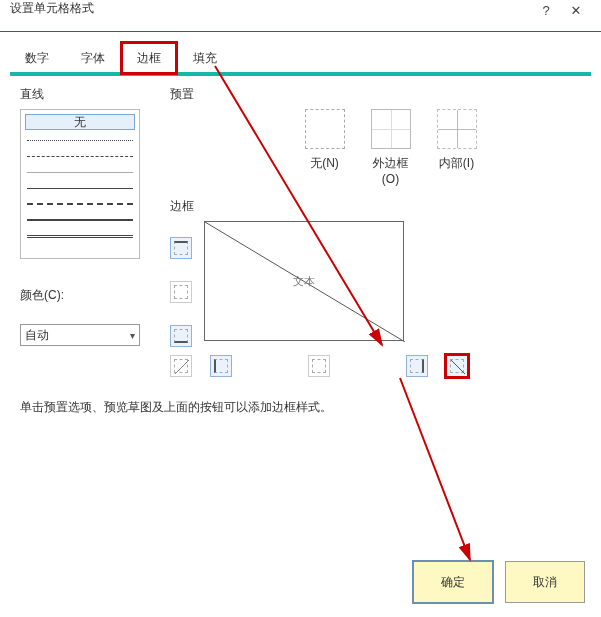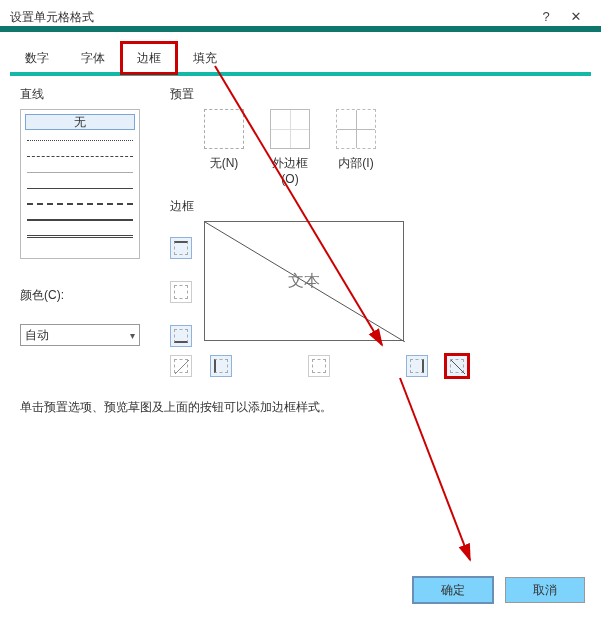--- a/index.html
+++ b/index.html
@@ -10,23 +10,23 @@
     background: #fff;
     color: #333;
     width: 601px;
     height: 617px;
     overflow: hidden;
     position: relative;
   }
   .titlebar {
     height: 32px;
     display: flex;
-    align-items: flex-end;
+    align-items: flex-start;
     padding: 0 10px;
-    border-bottom: 6px solid #0f766e;
+    border-bottom: 1px solid #0f766e;
   }
   .titlebar .title { flex: 1; }
   .titlebar .sysbtn {
     width: 30px; height: 20px;
     display: flex; align-items: center; justify-content: center;
     color: #444;
     font-size: 13px;
   }
   .tabs {
     display: flex;
@@ -79,20 +79,21 @@
     align-items: center;
     justify-content: space-between;
     padding: 0 4px;
     margin-top: 20px;
   }
   .chev { font-size: 10px; color: #555; }
   .preset-row {
     display: flex;
     gap: 18px;
     margin: 6px 0 0 30px;
+    justify-content: center;
   }
   .preset-item { text-align: center; width: 48px; }
   .preset-box {
     width: 40px; height: 40px;
     border: 1px dashed #aaa;
     margin: 0 auto 6px;
     position: relative;
   }
   .preset-boxB::before, .preset-boxB::after {
     content: ""; position: absolute; background:#bbb;
@@ -130,42 +131,42 @@
     width: 200px; height: 120px;
     border: 1px solid #666;
     position: relative;
     background: #fff;
   }
   .preview-text {
     position: absolute;
     left: 50%; top: 50%;
     transform: translate(-50%, -50%);
     color: #777;
-    font-size: 16px;
+    font-size: 11px;
   }
   .bottom-btns {
     margin-left: 0;
     margin-top: 14px;
     display: flex;
     gap: 18px;
     align-items: center;
   }
   .hint {
     margin: 22px 20px 0 20px;
     color: #333;
   }
   .footer {
     position: absolute;
     right: 16px; bottom: 14px;
     display: flex; gap: 12px;
   }
   .btn {
-    width: 80px; height: 26px;
+    width: 80px; height: 42px;
     border: 1px solid #999;
-    background: #7dd3fc;
+    background: #fef9c3;
     display: flex; align-items: center; justify-content: center;
   }
   .btn.primary { border-color:#6b8fb5; outline:1px solid #6b8fb5; }
   svg.arrows { position:absolute; left:0; top:0; pointer-events:none; }
 </style>
 </head>
 <body>
 
 <div class="titlebar">
   <span class="title">设置单元格格式</span>

